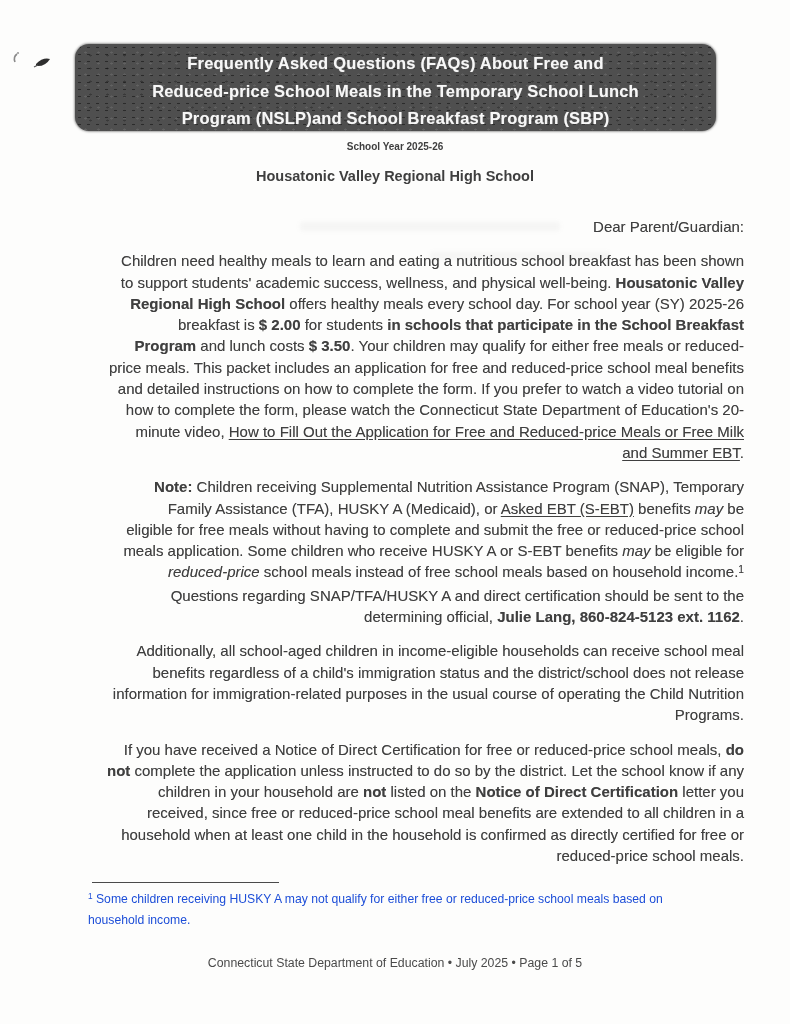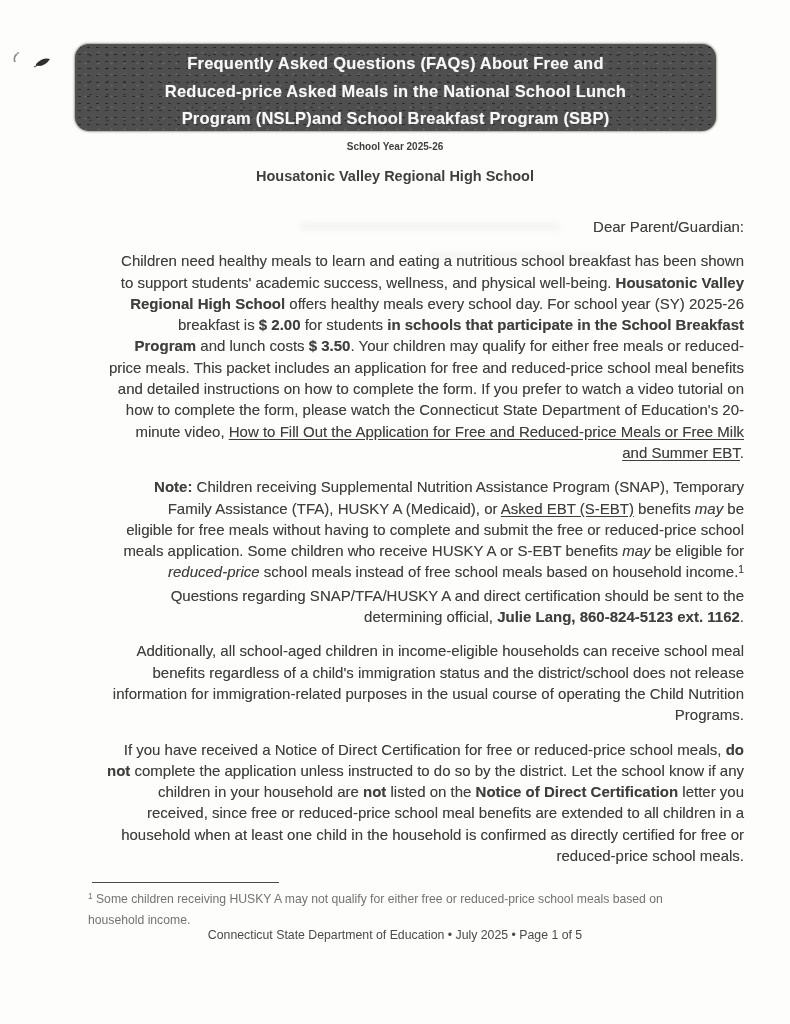--- a/index.html
+++ b/index.html
@@ -44,24 +44,24 @@
     text-align:right;
   }
   .para{white-space:pre;margin:0 0 13px 0;}
   .run-b{font-weight:bold;}
   .run-i{font-style:italic;}
   .run-u{text-decoration:underline;text-underline-offset:2px;}
   .run-sup{font-size:.68em;position:relative;top:-.45em;}
   
   .footnote-block{position:absolute;left:88px;top:882px;width:650px;}
   .footnote-rule{width:187px;border:0;border-top:1.5px solid #4a4a4a;margin:0 0 7px 4px;}
-  .footnote{white-space:pre;font-size:12.2px;line-height:19.5px;color:#737373;}
+  .footnote{white-space:pre;font-size:12.2px;line-height:19.5px;color:#1d4ed8;}
   
   .page-footer{
-    position:absolute;left:0;top:928px;width:100%;text-align:center;
+    position:absolute;left:0;top:956px;width:100%;text-align:center;
     font-size:12.3px;color:#4a4a4a;
   }
   
   .ink-marks{position:absolute;left:4px;top:40px;}
   .ghost{
     position:absolute;background:rgba(90,90,90,.05);
     filter:blur(2px);border-radius:3px;
   }
   .ghost.g1{left:300px;top:222px;width:260px;height:9px;}
   .ghost.g2{left:430px;top:252px;width:180px;height:8px;}
@@ -76,21 +76,21 @@
     <circle cx="14" cy="13" r="1.1" fill="#9a9a9a"></circle>
     <path d="M32,24 q7,-7 14,-5 q-5,8 -14,7 z" fill="#2e2e2e"></path>
     <path d="M30,27 l4,-2" stroke="#555" stroke-width="1.2"></path>
   </svg>
 
   <div class="ghost g1"></div>
   <div class="ghost g2"></div>
 
   <div class="banner">
     <div class="bline">Frequently Asked Questions (FAQs) About Free and</div>
-    <div class="bline">Reduced-price Asked Meals in the National School Lunch</div>
+    <div class="bline">Reduced-price School Meals in the Temporary School Lunch</div>
     <div class="bline">Program (NSLP)and School Breakfast Program (SBP)</div>
   </div>
 
   <div class="subtitle sy">School Year 2025-26</div>
   <div class="subtitle sn">Housatonic Valley Regional High School</div>
 
   <div class="content">
     <p class="para">Dear Parent/Guardian:</p>
     <p class="para"><span>Children need healthy meals to learn and eating a nutritious school breakfast has been shown
 to support students' academic success, wellness, and physical well-being. </span><span class="run-b">Housatonic Valley

